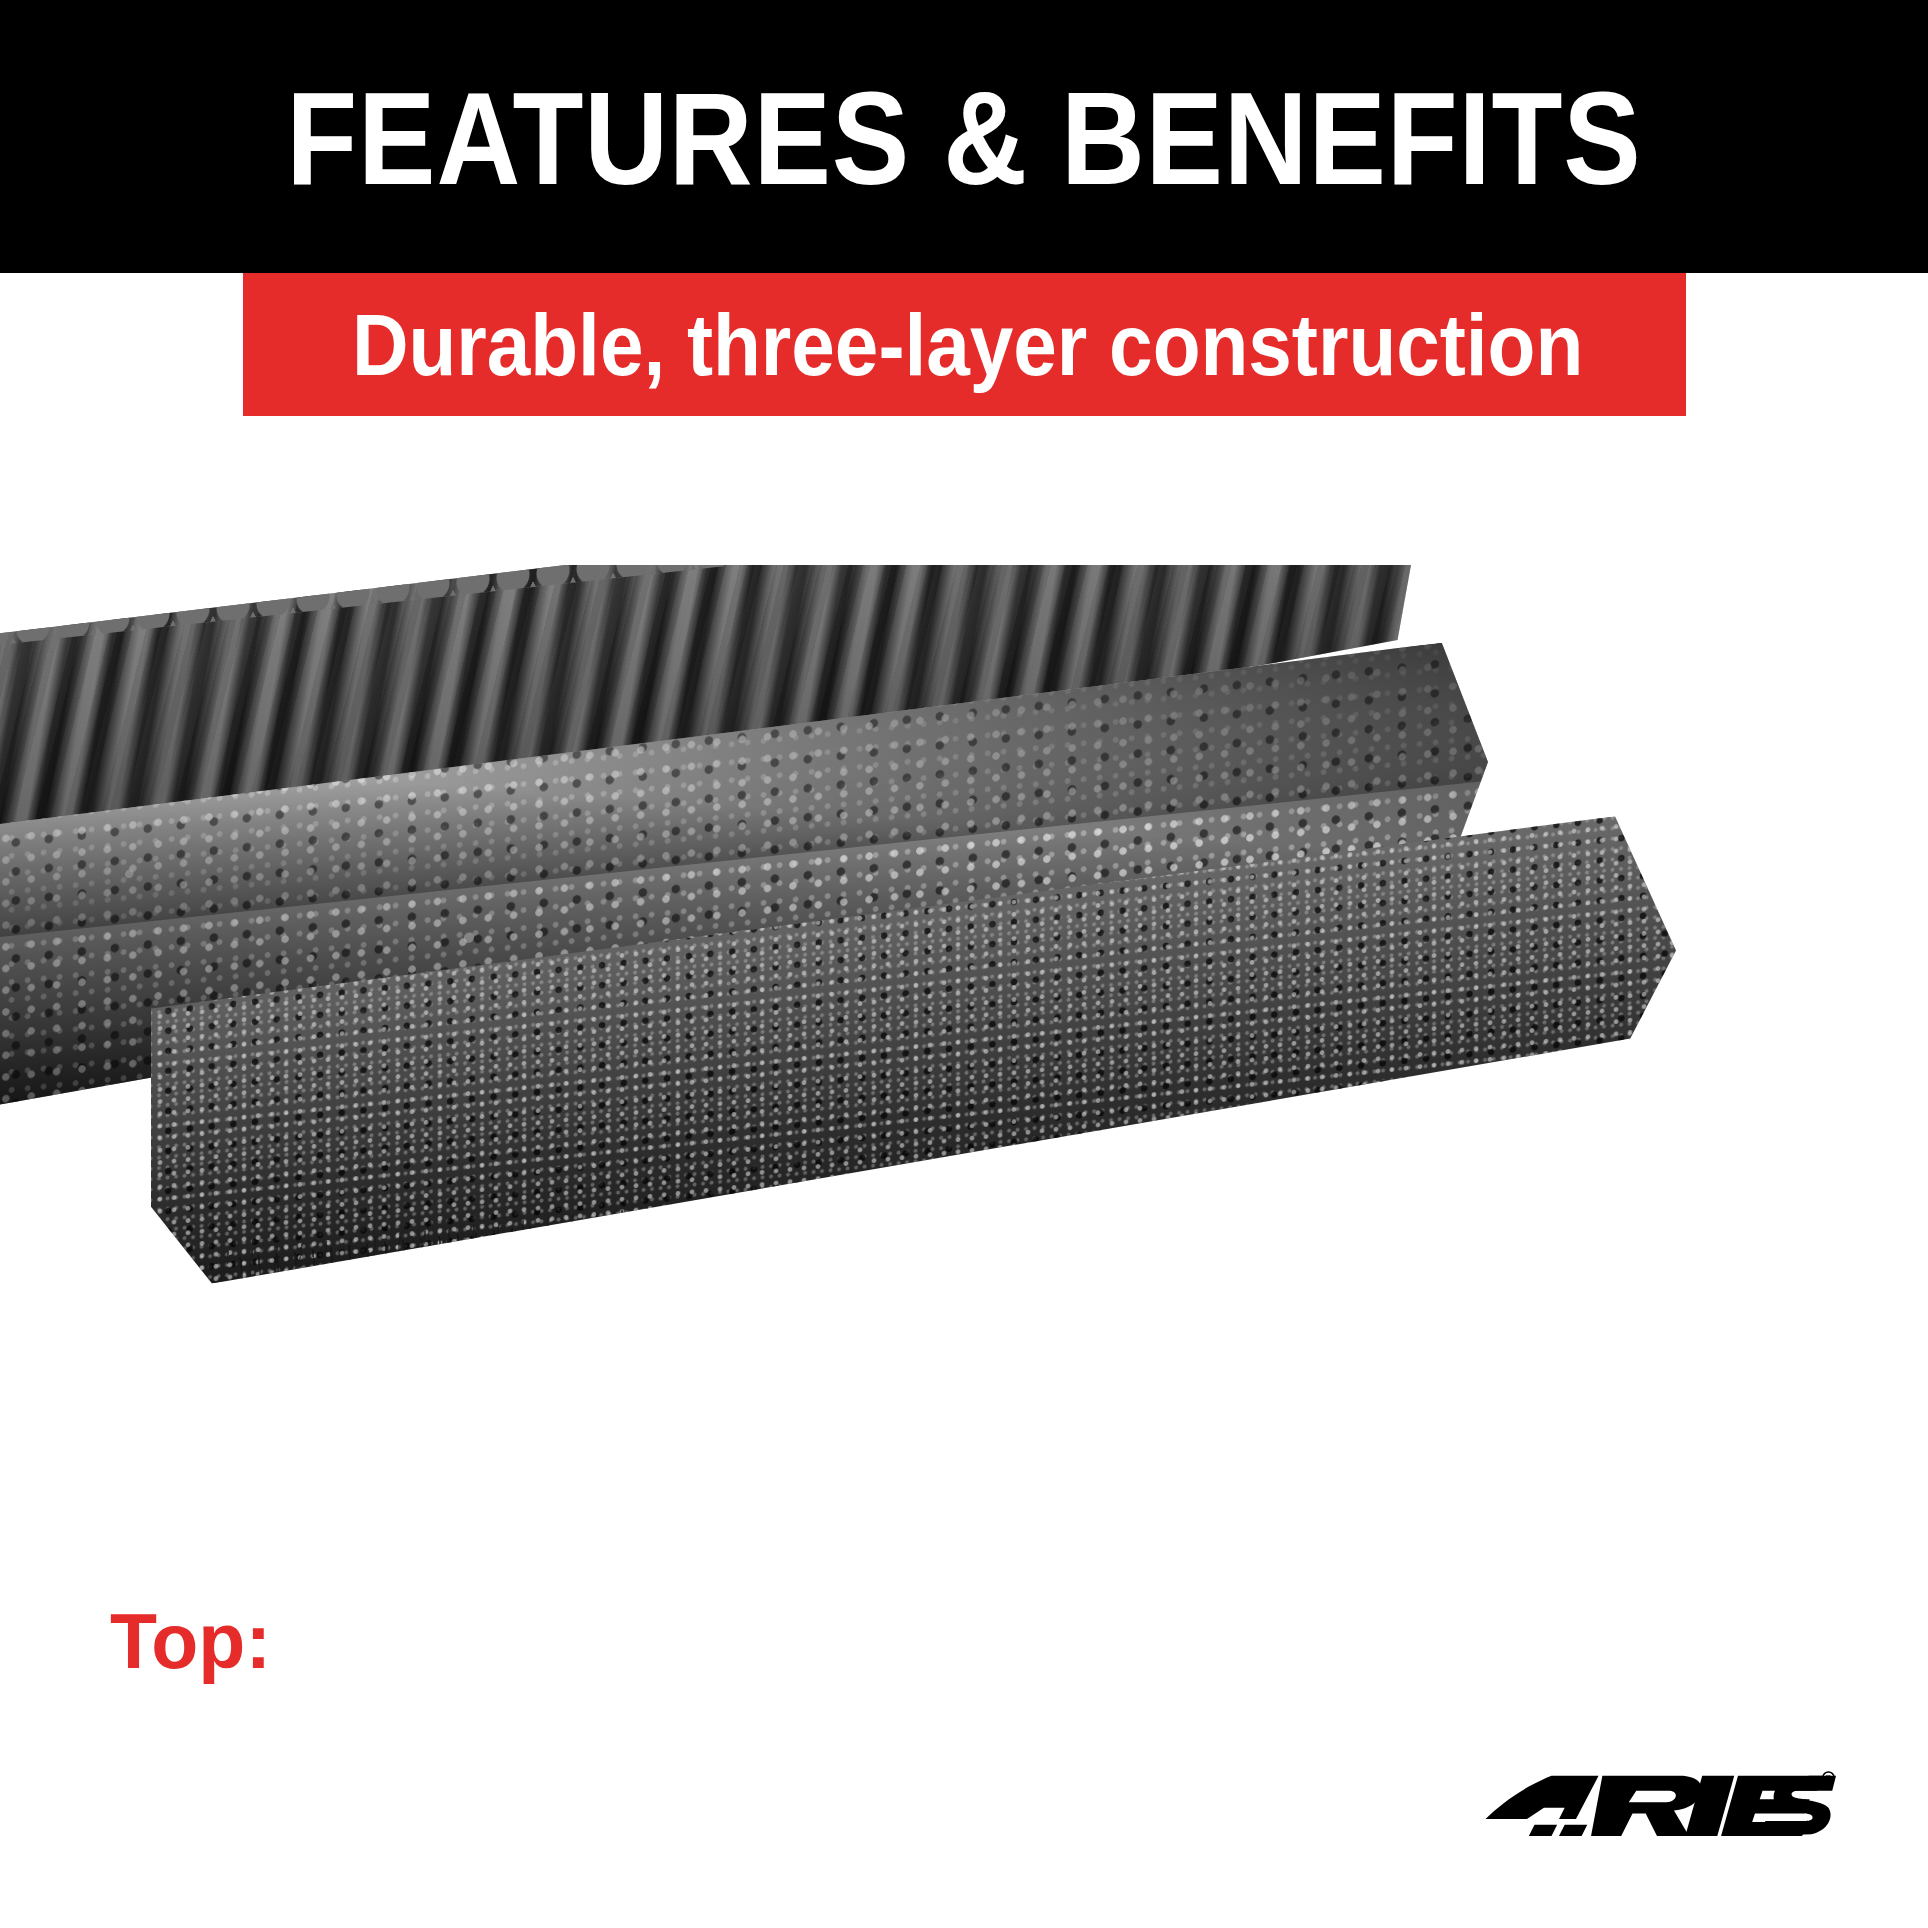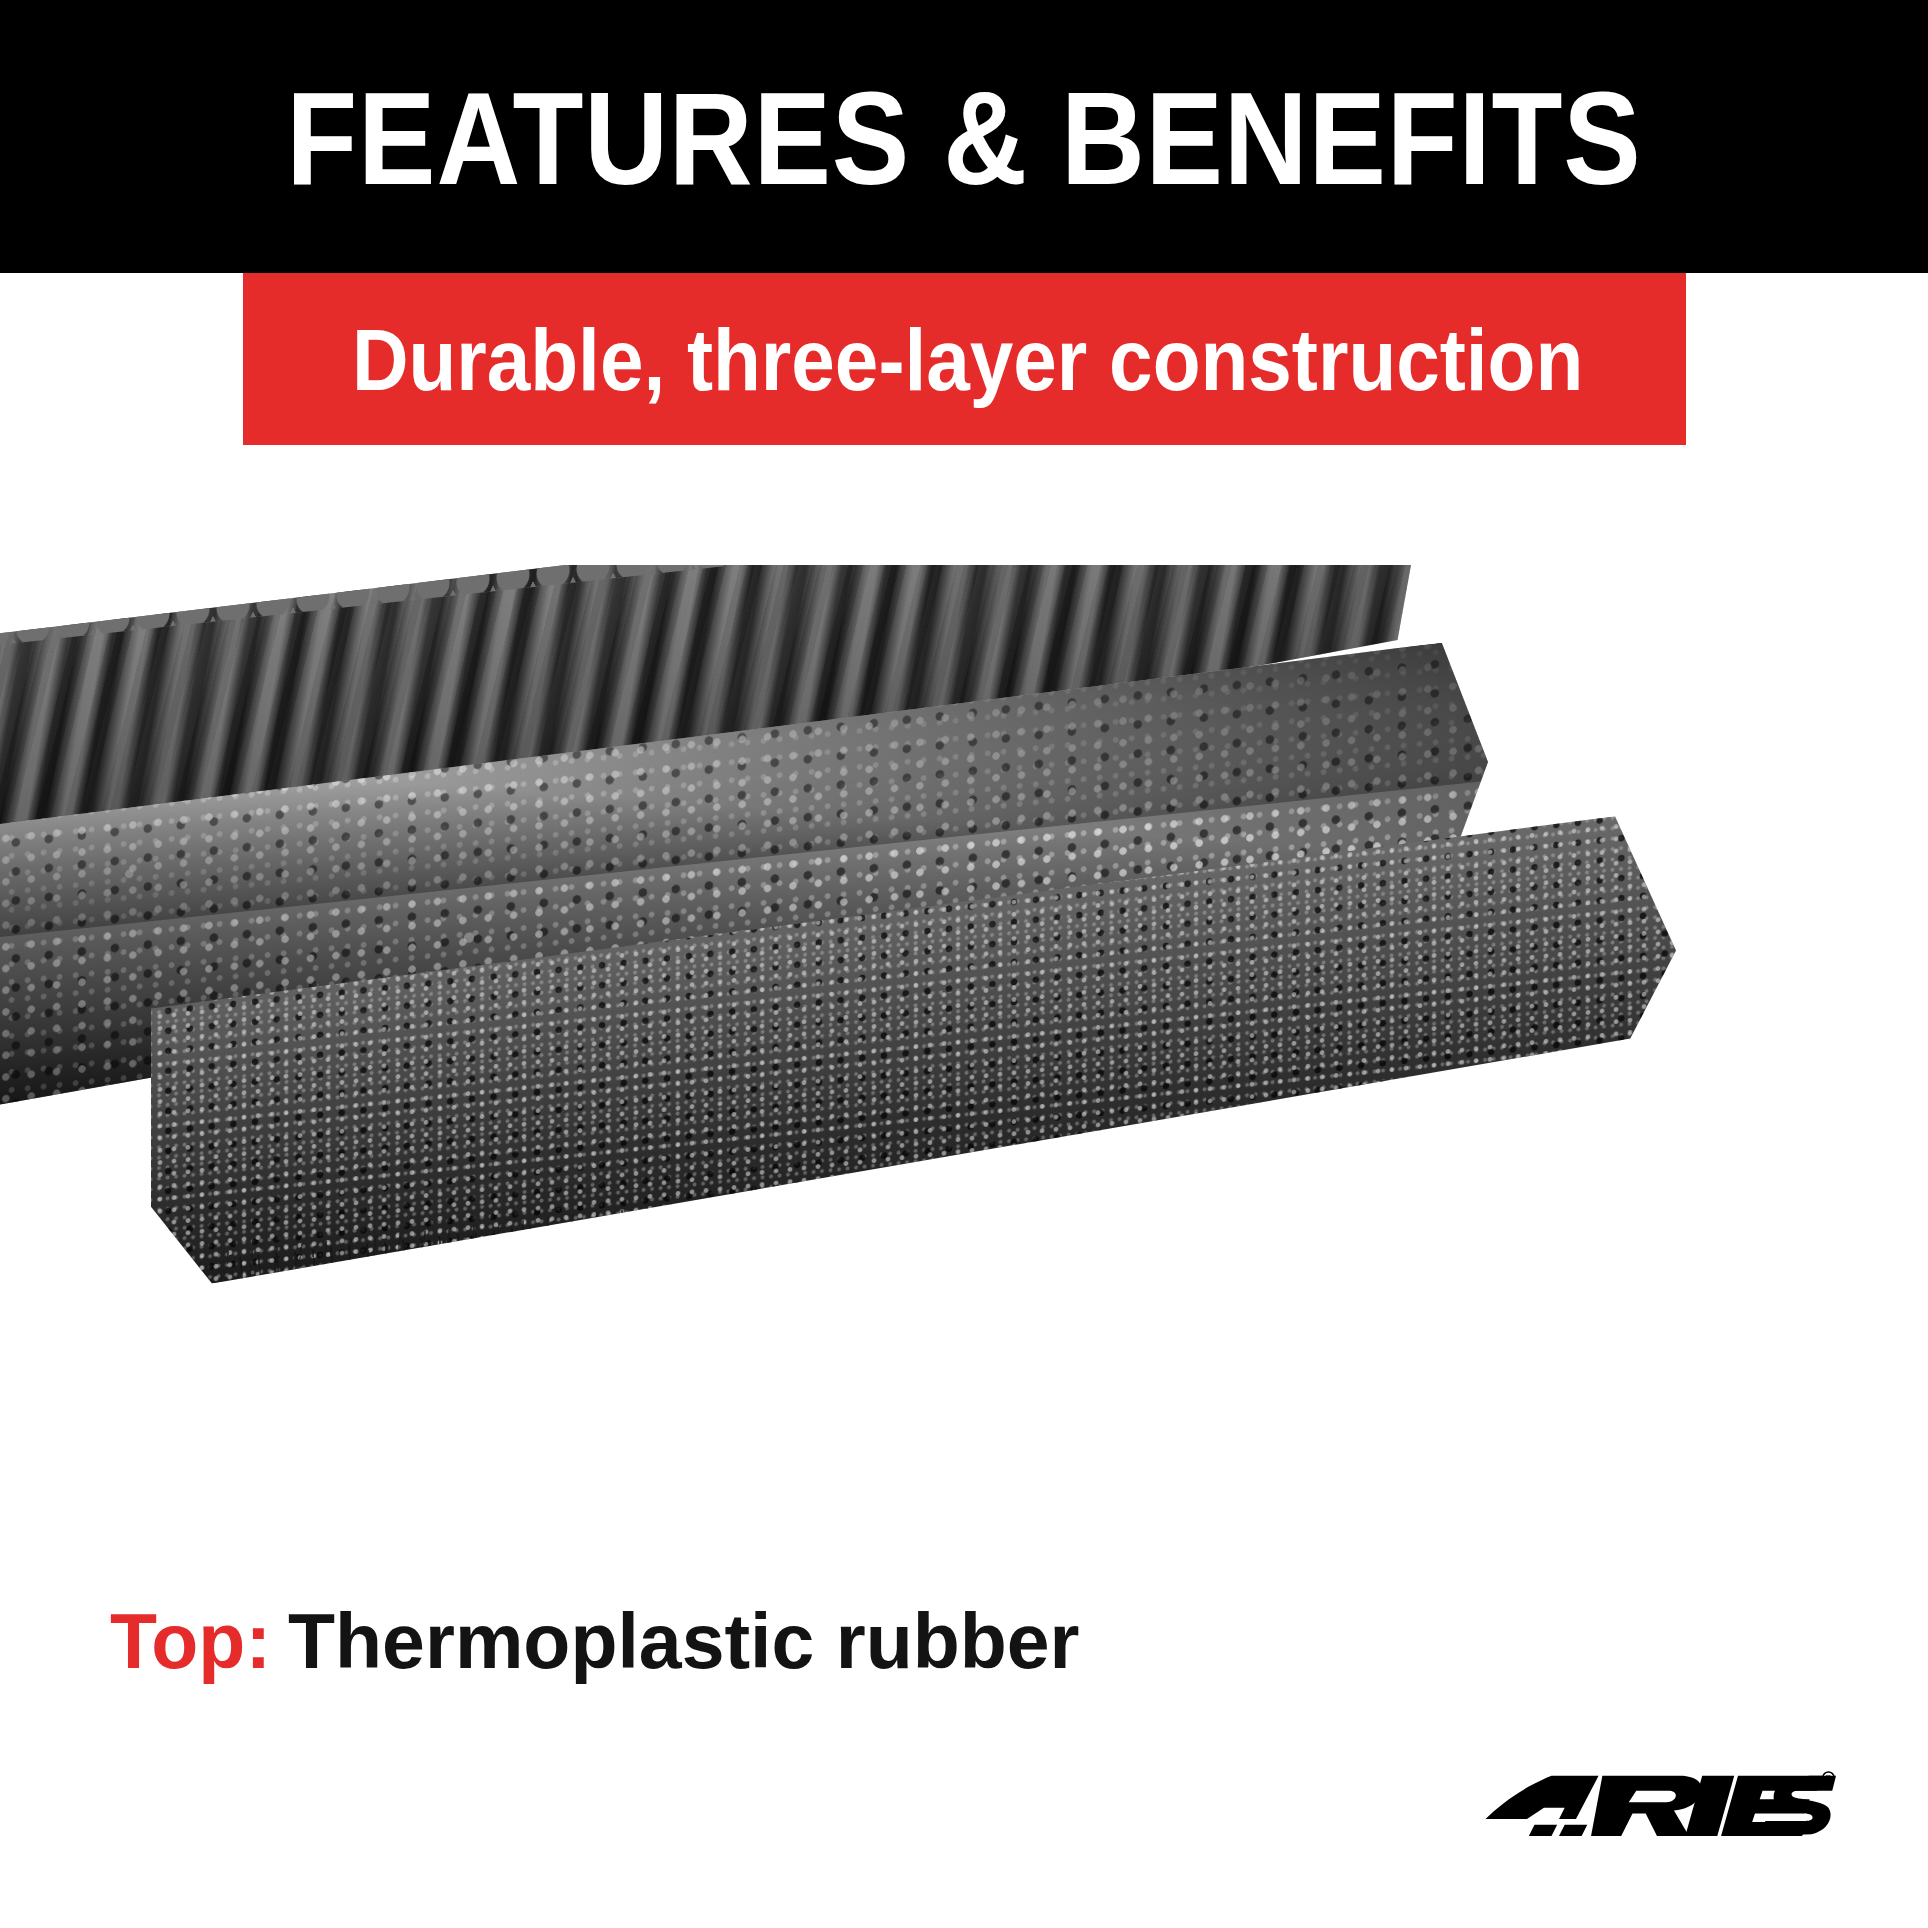--- a/index.html
+++ b/index.html
@@ -45,21 +45,21 @@
     padding-top: 5.6px;
     box-sizing: border-box;
   }
 
   
   .subtitle-banner {
     position: absolute;
     left: 243px;
     top: 273px;
     width: 1443px;
-    height: 172px;
+    height: 143px;
     background: #e62b2b;
   }
   .subtitle-text {
     position: absolute;
     left: 0; top: 0;
     width: 100%; height: 100%;
     display: flex;
     align-items: center;
     justify-content: flex-start;
     padding-left: 121px;
@@ -317,21 +317,20 @@
       <div class="fiber-hairs alt"></div>
     </div>
 
   </div>
 </div>
 
 <div class="layer-list">
 
   <div class="layer-line">
     <span class="layer-key">Top:</span>
-    <span class="layer-val">Thermoplastic rubber</span>
   </div>
 
 
 
 </div>
 
 <div class="brand-logo">
   <svg viewBox="0 0 380 90" width="358" height="85" aria-hidden="true">
     <g fill="#000000">
 

